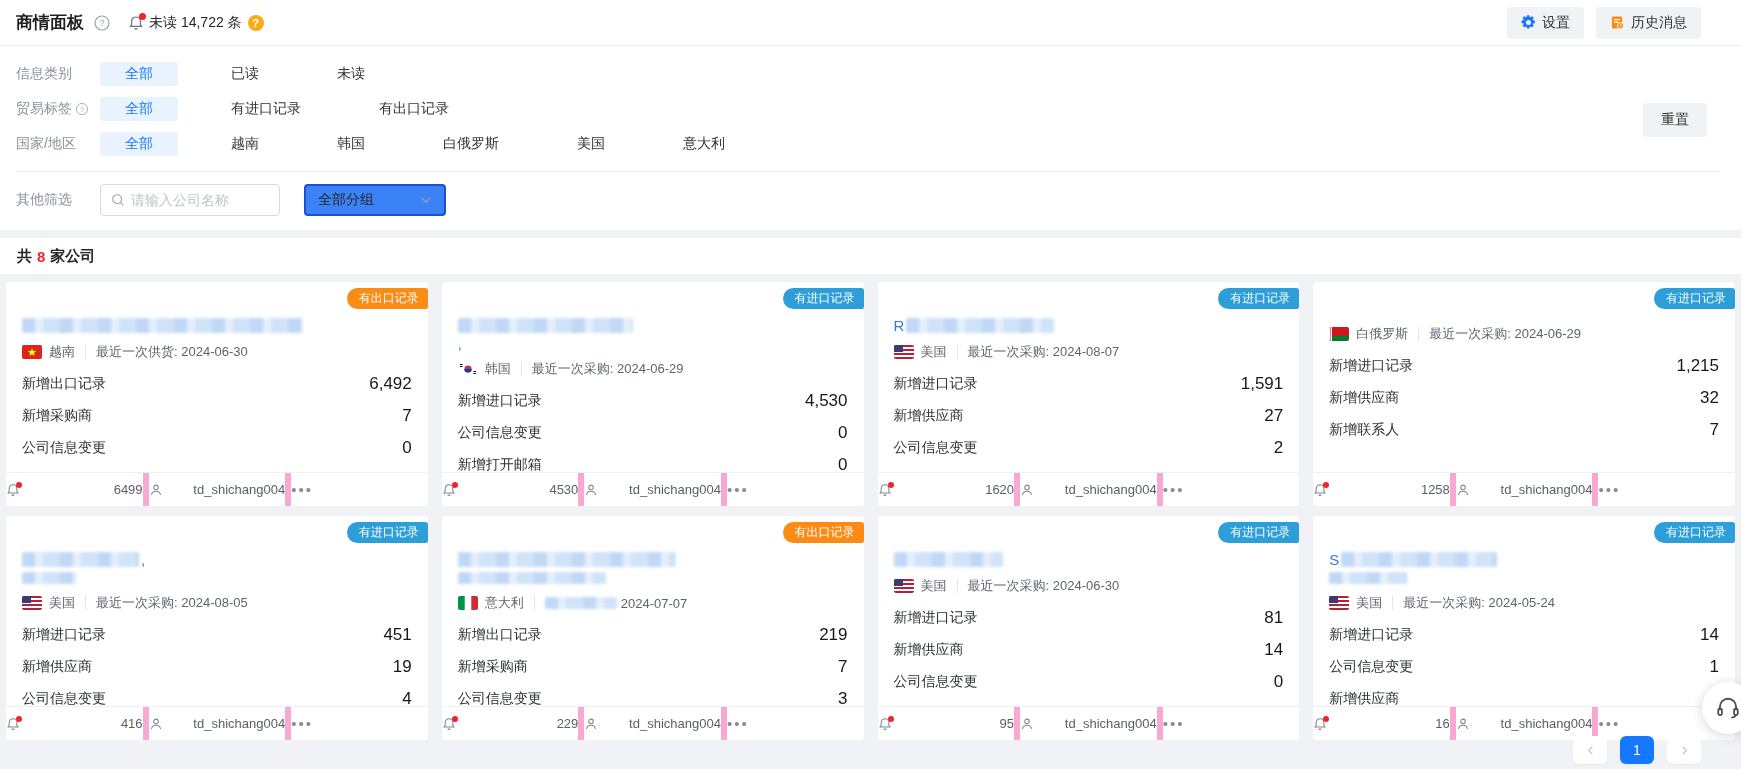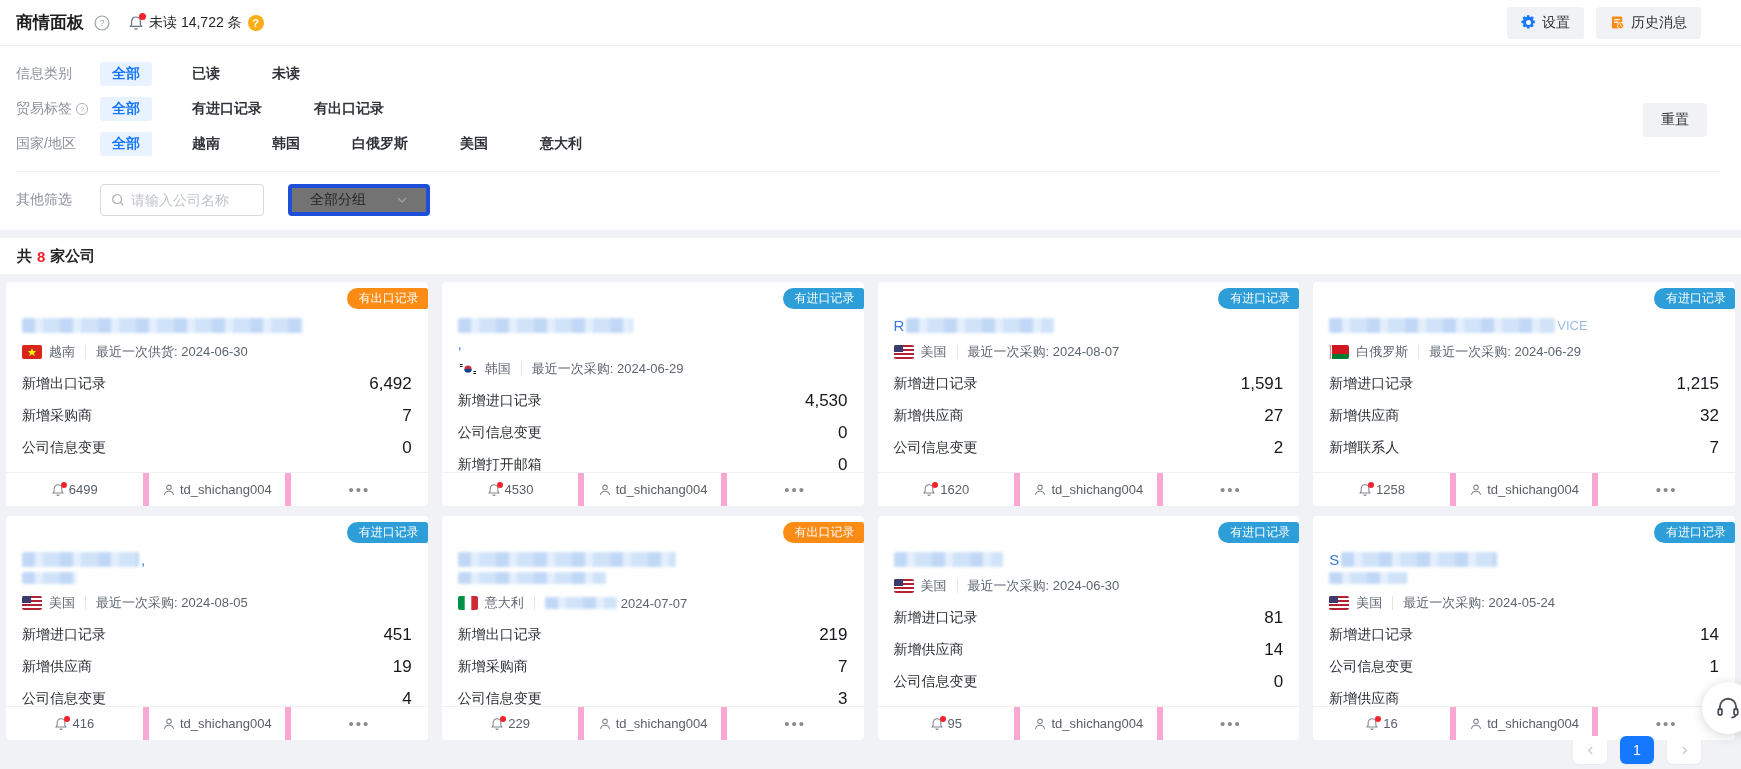--- a/index.html
+++ b/index.html
@@ -26,38 +26,38 @@
   .hdr-btn {
     display:inline-flex; align-items:center; gap:6px; background:#f1f2f6; border:none;
     border-radius:4px; padding:7px 14px; font-size:14px; color:#333; cursor:pointer; margin-left:12px;
     font-family:inherit;
   }
   
   .filter-panel { background:#fff; padding:10px 20px 14px 16px; position:relative; }
   .filter-row { display:flex; align-items:center; min-height:35px; }
   .filter-label { width:84px; flex:0 0 84px; font-size:14px; color:#8a909c; display:flex; align-items:center; gap:3px; }
   .chips { display:flex; align-items:center; }
-  .chip { font-size:14px; color:#303339; padding:3px 12px; border-radius:3px; margin-right:28px; cursor:pointer;font-weight:bold; }
+  .chip { font-size:14px; color:#303339; padding:3px 25px; border-radius:3px; margin-right:28px; cursor:pointer; }
   .chip.active { background:#e8f3ff; color:#1677ff; }
   .reset-btn {
     position:absolute; top:14px; right:34px; background:#f1f2f6; border:none; border-radius:4px;
     padding:8px 18px; font-size:14px; color:#333; cursor:pointer; font-family:inherit;margin-top:43px;
   }
   .filter-divider { border-top:1px solid #f0f0f0; margin:10px 0 12px 0; }
   .other-row { display:flex; align-items:center; }
   .search-box {
-    width:164px; height:32px; border:1px solid #d9d9d9; border-radius:4px;
+    width:180px; height:32px; border:1px solid #d9d9d9; border-radius:4px;
     display:flex; align-items:center; padding:0 10px; gap:6px; background:#fff;
   }
   .search-box input { border:none; outline:none; flex:1; font-size:14px; color:#262626; font-family:inherit; min-width:0; }
   .search-box input::placeholder { color:#bfc4cc; }
   .group-select {
-    width:142px; height:32px; border:4px solid #1d4ed8; border-radius:4px; margin-left:24px;
-    display:flex; align-items:center; justify-content:space-between; padding:0 18px; font-size:14px; color:#262626;
-    background:#737373; cursor:pointer;
+    width:142px; height:32px; border:2px solid #1d4ed8; border-radius:4px; margin-left:24px;
+    display:flex; align-items:center; justify-content:space-between; padding:0 12px; font-size:14px; color:#262626;
+    background:#3b82f6; cursor:pointer;
   }
   
   .summary-bar { margin-top:8px; background:#fff; height:36px; display:flex; align-items:center; padding:0 17px; font-size:15px; font-weight:bold; color:#262626; }
   .summary-bar .cnt { color:#f5222d; margin:0 5px; }
   
   .card-grid {
     padding:8px 6px 0 6px; display:grid; grid-template-columns:repeat(4,1fr);
     gap:10px 14px;
   }
   .card { position:relative; background:#fff; border-radius:4px; height:224px; overflow:hidden; }
@@ -83,21 +83,21 @@
   .flag svg { display:block; }
   .vdiv { width:1px; height:14px; background:#e3e5e9; margin:0 10px; }
   .stats { margin-top:7px; }
   .stat-row { display:flex; align-items:center; justify-content:space-between; height:32px; }
   .stat-label { font-size:14px; color:#2b2f36; }
   .stat-value { font-size:17px; color:#16181d; }
   .card-footer {
     position:absolute; left:0; right:0; bottom:0; height:34px; border-top:1px solid #f0f0f0;
     display:flex; align-items:stretch;
   }
-  .f-cell { flex:1; display:flex; align-items:center; justify-content:center; gap:4px; font-size:13px; color:#595f68; cursor:pointer; }
+  .f-cell { flex:1; display:flex; align-items:center; justify-content:space-between; gap:4px; font-size:13px; color:#595f68; cursor:pointer; }
   .f-cell + .f-cell { border-left:6px solid #f9a8d4; }
   .f-bell { position:relative; display:inline-flex; }
   .f-bell .red-dot { width:6px; height:6px; top:-1px; right:-2px; }
   .ellipsis-glyph { font-size:15px; letter-spacing:2px; color:#8c8c8c; line-height:10px; }
   
   .pagination { position:absolute; right:40px; bottom:5px; display:flex; gap:13px; }
   .page-btn {
     width:34px; height:28px; border-radius:6px; background:#fff; display:flex; align-items:center; justify-content:center;
     font-size:14px; color:#c4c8d0; cursor:pointer; box-shadow:0 1px 2px rgba(31,35,41,.04);
   }
@@ -410,24 +410,20 @@
           <span>td_shichang004</span>
         </div>
         <div class="f-cell">
           <span class="ellipsis-glyph">•••</span>
         </div>
       </div>
     </div>
     <div class="card">
       <span class="badge blue">有进口记录</span>
       <div class="card-body">
-        <div class="name-line">
-          <span class="blur-bar" style="width: 58%;"></span>
-          <span class="name-frag faint">VICE</span>
-        </div>
         <div class="flag-row">
           <span class="flag">
             <svg width="20" height="14" viewBox="0 0 20 14">
               <rect width="20" height="9" fill="#ce1720"></rect>
               <rect y="9" width="20" height="5" fill="#007c30"></rect>
               <rect width="3" height="14" fill="#fff"></rect>
               <rect width="1" height="14" x="1" fill="#ce1720" opacity=".55"></rect>
             </svg>
           </span>
           <span>白俄罗斯</span>

